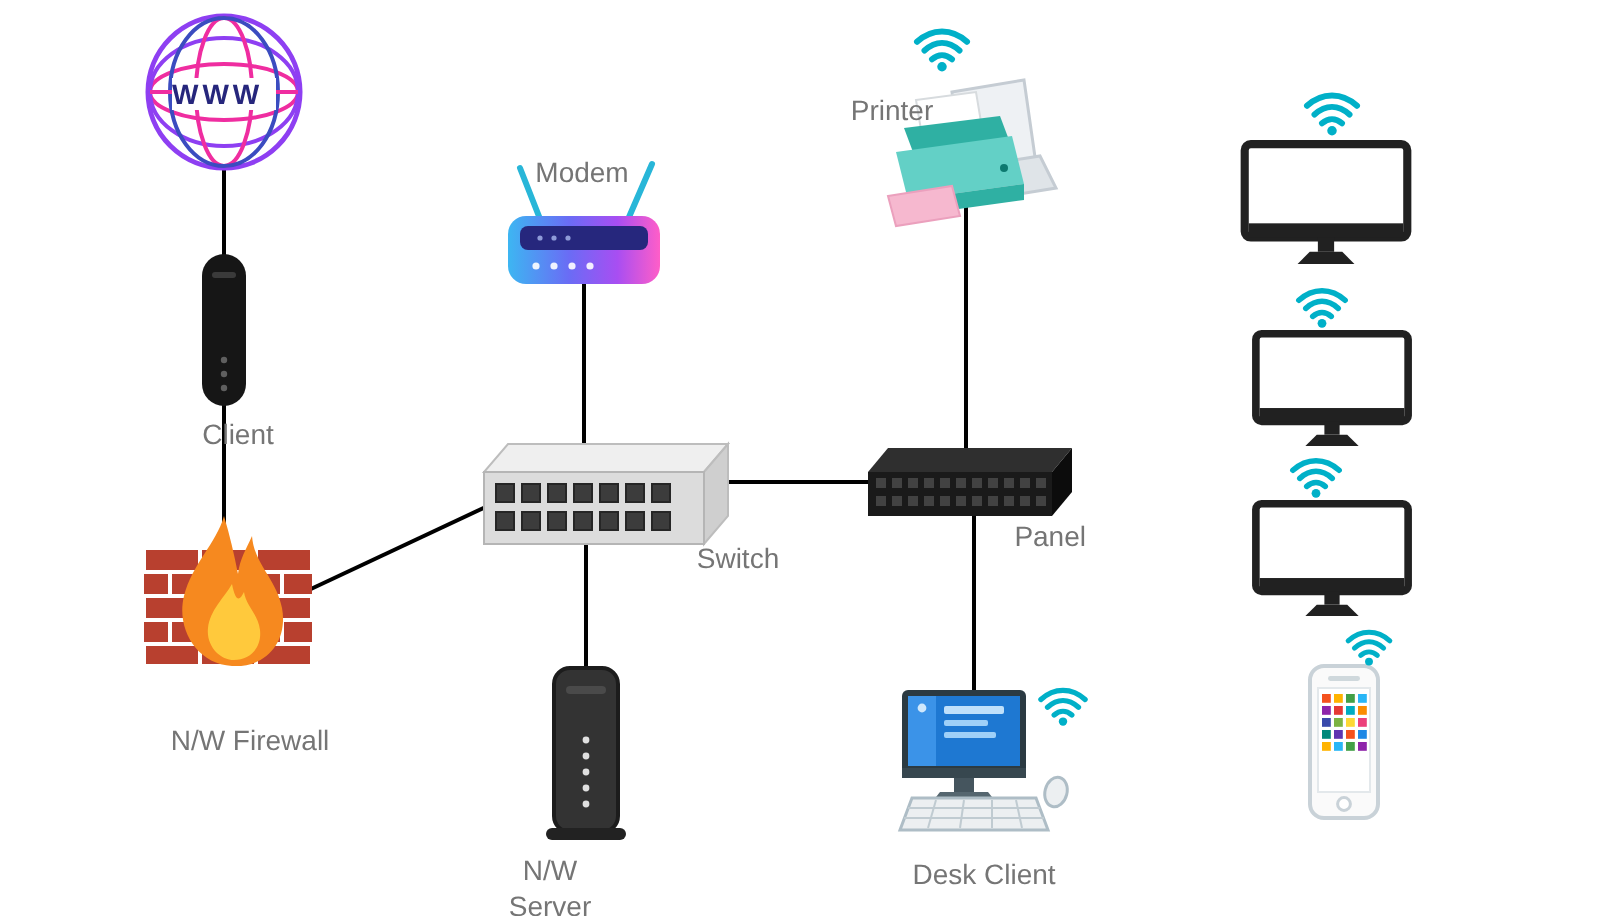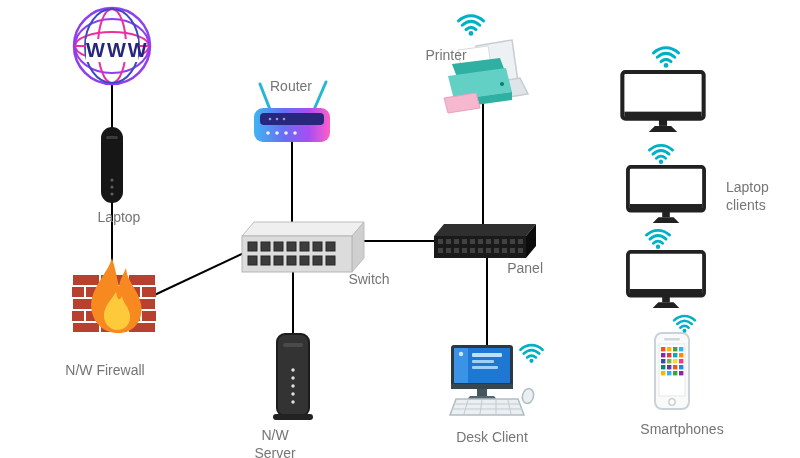--- a/index.html
+++ b/index.html
@@ -8,21 +8,21 @@
     position: relative; width: 800px; height: 458px; background: #ffffff;
     font-family: "Liberation Sans", sans-serif; overflow: hidden;
   }
   .canvas > svg.layer { position: absolute; left: 0; top: 0; }
   .label {
     position: absolute; color: #757575; font-size: 14px; line-height: 1.25;
     text-align: center;
   }
   .label.left { text-align: left; }
   .www-text {
-    position: absolute; color: #26267c; font-weight: 600; font-size: 20px;
+    position: absolute; color: #26267c; font-weight: 600; font-size: 14px;
     letter-spacing: 2px; background: #ffffff;
   }
   #edges line { stroke: #000; stroke-width: 2; }
 </style>
 </head>
 <body>
 
 <div class="canvas">
 
   <svg class="layer" width="800" height="458" viewBox="0 0 800 458" xmlns="http://www.w3.org/2000/svg">
@@ -231,23 +231,21 @@
           <rect x="667" y="371" width="4.4" height="4.4" fill="#29b6f6"></rect>
           <rect x="673" y="371" width="4.4" height="4.4" fill="#43a047"></rect>
           <rect x="679" y="371" width="4.4" height="4.4" fill="#8e24aa"></rect>
       </g>
       <circle cx="672" cy="402" r="3.2" fill="#ffffff" stroke="#c9d2d8" stroke-width="1.5"></circle>
     </g>
     <use href="#wifi" x="672" y="313" width="25" height="20"></use>
   </svg>
 
   <div class="www-text" style="left:86px; top:39px; width:52px;">WWW</div>
-  <div class="label" style="left:89px; top:209px; width:60px;">Laptop</div>
-  <div class="label" style="left:52px; top:362px; width:106px;">N/W Firewall</div>
-  <div class="label" style="left:261px; top:78px; width:60px;">Router</div>
+  <div class="label" style="left:89px; top:209px; width:60px;">Client</div>
+  <div class="label" style="left:72px; top:362px; width:106px;">N/W Firewall</div>
+  <div class="label" style="left:261px; top:78px; width:60px;">Modem</div>
   <div class="label" style="left:292px; top:271px; width:60px;margin-left:47px;">Switch</div>
   <div class="label" style="left:483px; top:260px; width:60px;text-align:right;">Panel</div>
   <div class="label" style="left:416px; top:47px; width:60px;">Printer</div>
   <div class="label" style="left:239px; top:427px; width:72px;">N/W Server</div>
   <div class="label" style="left:456px; top:429px; width:72px;">Desk Client</div>
-  <div class="label left" style="left:726px; top:179px; width:56px;">Laptop clients</div>
-  <div class="label" style="left:636px; top:421px; width:92px;">Smartphones</div>
 </div>
 
 </body></html>

